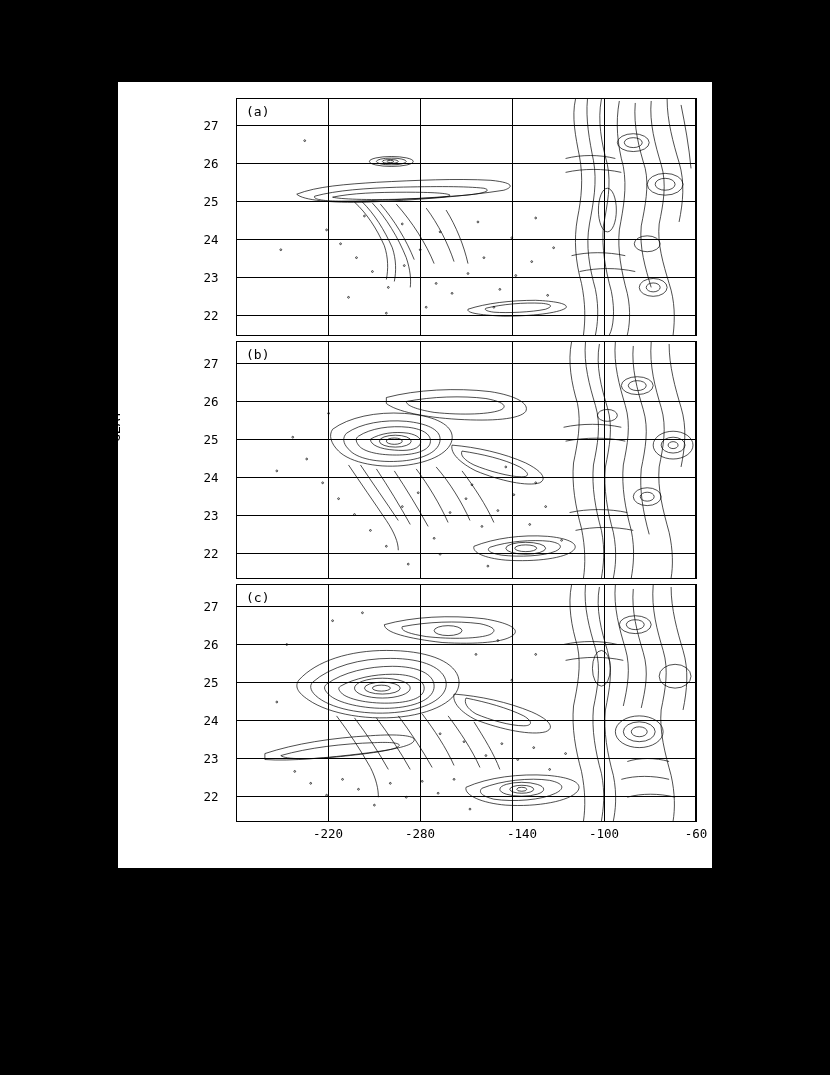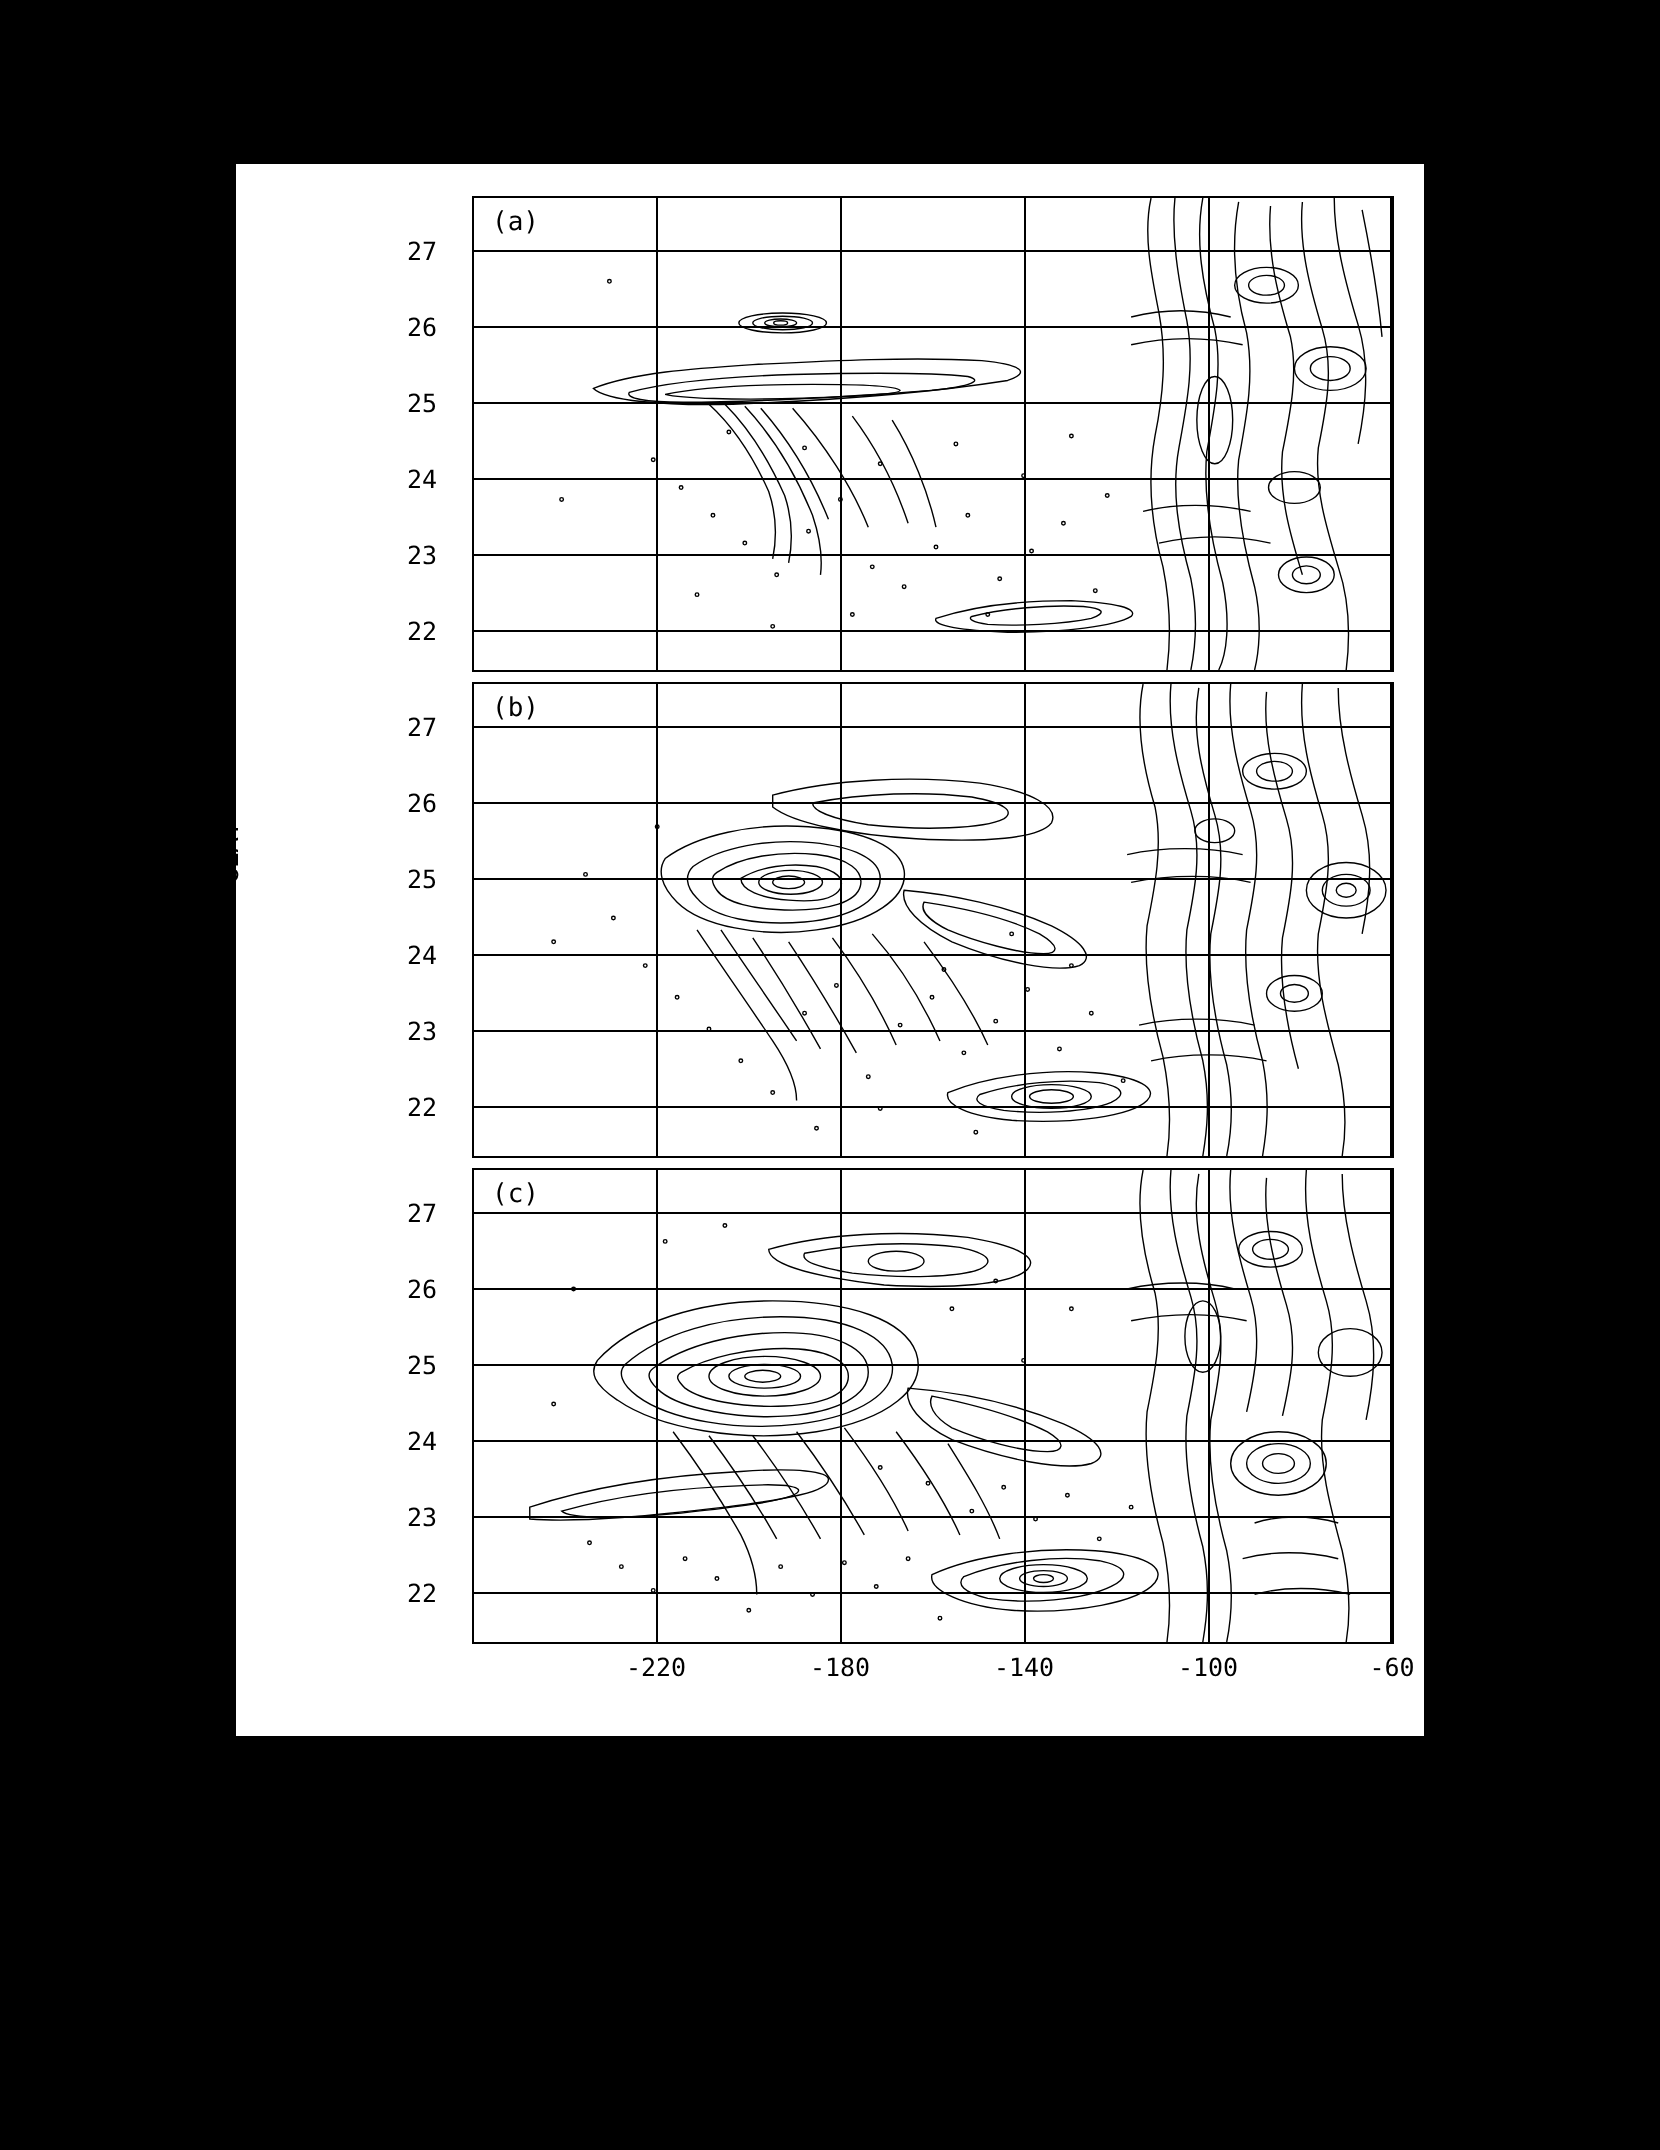--- a/index.html
+++ b/index.html
@@ -419,20 +419,20 @@
   <div class="ylabel-val" style="left:76px;top:464px;">22</div>
 
   <div class="ylabel-val" style="left:76px;top:517px;">27</div>
   <div class="ylabel-val" style="left:76px;top:555px;">26</div>
   <div class="ylabel-val" style="left:76px;top:593px;">25</div>
   <div class="ylabel-val" style="left:76px;top:631px;">24</div>
   <div class="ylabel-val" style="left:76px;top:669px;">23</div>
   <div class="ylabel-val" style="left:76px;top:707px;">22</div>
 
   <div class="xlabel-val" style="left:185px;top:744px;">-220</div>
-  <div class="xlabel-val" style="left:277px;top:744px;">-180</div>
-  <div class="xlabel-val" style="left:369px;top:744px;">-140</div>
+  <div class="xlabel-val" style="left:277px;top:744px;">-280</div>
+  <div class="xlabel-val" style="left:369px;top:744px;text-align:right;">-140</div>
   <div class="xlabel-val" style="left:461px;top:744px;">-100</div>
   <div class="xlabel-val" style="left:553px;top:744px;">-60</div>
 
   <div id="yaxis-title">GLAT</div>
 
 </div>
 
 </body></html>

